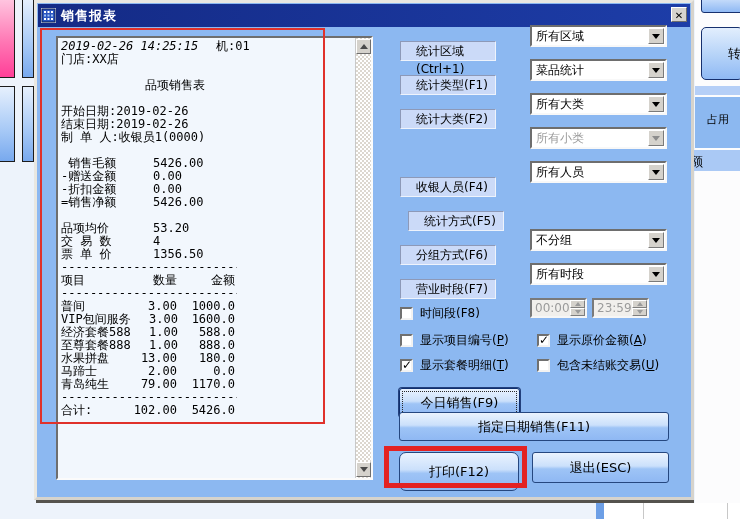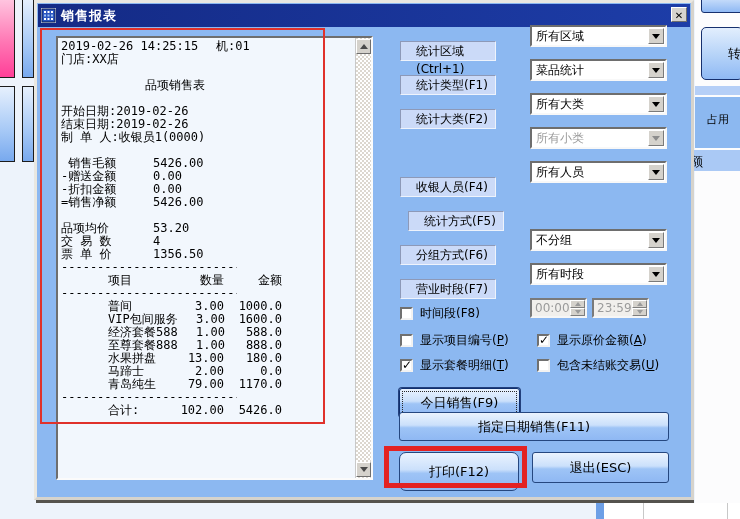--- a/index.html
+++ b/index.html
@@ -58,24 +58,24 @@
     background:#d6d3ce; border:1px solid; border-color:#ffffff #6e6e6e #6e6e6e #ffffff;
     display:flex; align-items:center; justify-content:center; cursor:pointer; }
   .close-icon::before { content:"✕"; font-size:10px; font-weight:bold; color:#000; line-height:1; }
 
   
   .receipt { position:absolute; left:19px; top:33px; width:317px; height:444px;
     background:#f2f7fd; border:2px solid; border-color:#6e6e6e #fbfbfb #fbfbfb #6e6e6e; }
   .receipt-content { position:absolute; left:3px; top:2px; width:280px;
     font-family:"DejaVu Sans Mono","DejaVu Sans",monospace; font-size:12px; }
   .rl { height:13px; line-height:13px; white-space:pre; overflow:visible; }
-  .rhead .rdt { display:inline-block; width:155px; }
+  .rhead .rdt { display:inline-block; width:155px;font-style:italic; }
   .rlab { display:inline-block; width:92px; white-space:pre; }
   .rtitle { padding-left:84px; }
-  .r3 { display:flex; width:174px;margin-left:47px; }
+  .r3 { display:flex; width:174px; }
   .r3 .c1 { flex:1; } .r3 .c2 { width:48px; text-align:right; } .r3 .c3 { width:58px; text-align:right; }
   .rdash { width:176px; overflow:hidden; }
   .vscroll { position:absolute; right:0; top:0; bottom:0; width:16px;
     background:repeating-conic-gradient(#ffffff 0% 25%, #dcd7cf 0% 50%) 0 0/4px 4px;
     border-left:1px solid #cscsc; border-left:1px solid #c9c9c9; }
   .sbtn { position:absolute; left:0; width:15px; height:15px; background:#d5d2cc;
     border:1px solid; border-color:#ffffff #6e6e6e #6e6e6e #ffffff;
     display:flex; align-items:center; justify-content:center; }
   .sbtn.up { top:1px; } .sbtn.down { bottom:1px; }
   .tri { width:0; height:0; }

